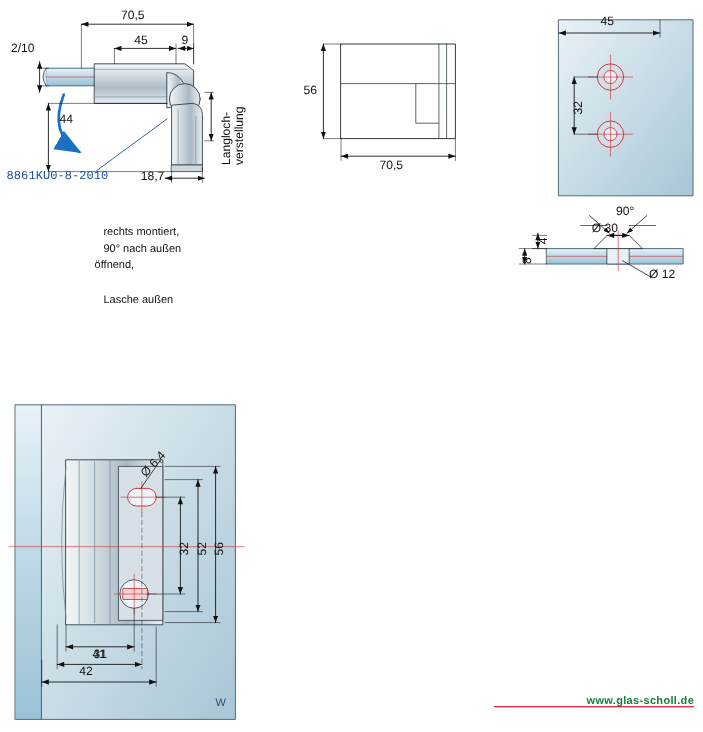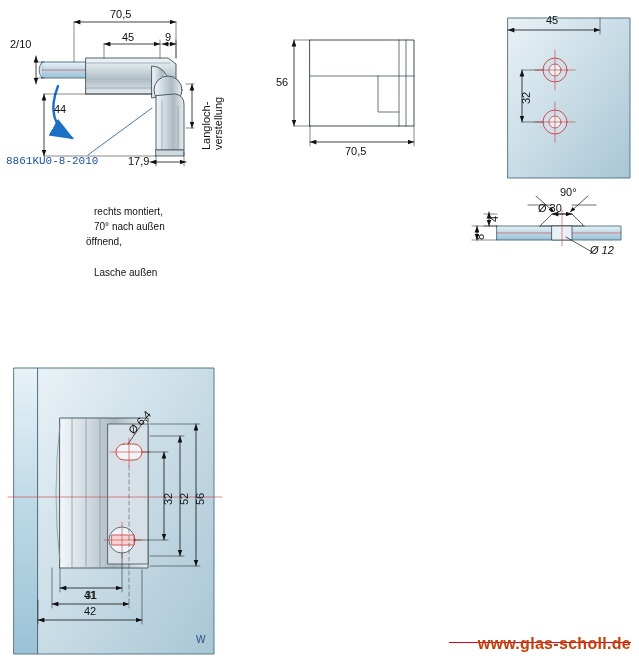--- a/index.html
+++ b/index.html
@@ -9,21 +9,21 @@
     font-family:"Liberation Sans", sans-serif;
     position:relative;
     overflow:hidden;
     color:#1a1a1a;
   }
   .cnv{position:absolute;left:0;top:0;width:639px;height:665px;}
   .lbl{position:absolute;font-size:11px;color:#111;white-space:nowrap;}
   .lbl.blue{color:#1b4f9c;font-family:Liberation Mono, monospace;}
   .lbl.rot{transform-origin:0 0;}
   .txtblock{position:absolute;font-size:10px;line-height:15px;color:#111;white-space:nowrap;margin-left:36px;}
-  .wm{position:absolute;right:8px;bottom:12px;font-size:16px;font-weight:bold;color:#c2410c;letter-spacing:.3px;}
+  .wm{position:absolute;right:8px;bottom:22px;font-size:10px;font-weight:bold;color:#15803d;letter-spacing:.3px;}
   .wline{position:absolute;right:8px;bottom:22px;width:182px;height:1px;background:#e2001a;}
   .wmark{position:absolute;font-size:10px;color:#2b4a80;}
 </style>
 </head>
 <body>
 
 <svg class="cnv" viewBox="0 0 639 665">
   <defs>
     <linearGradient id="glassGrad" x1="0" y1="0" x2="0" y2="1">
       <stop offset="0%" stop-color="#e8f2f7"></stop>
@@ -249,45 +249,45 @@
   </g>
 
   </g>
 </svg>
 
 <div class="lbl" style="left:110px;top:8px;">70,5</div>
 <div class="lbl" style="left:122px;top:31px;">45</div>
 <div class="lbl" style="left:165px;top:31px;">9</div>
 <div class="lbl" style="left:10px;top:38px;">2/10</div>
 <div class="lbl" style="left:22px;top:103px;margin-left:32px;">44</div>
-<div class="lbl" style="left:128px;top:155px;">17,9</div>
+<div class="lbl" style="left:128px;top:155px;">18,7</div>
 <div class="lbl blue" style="left:6px;top:155px;">8861KU0-8-2010</div>
 <div class="lbl rot" style="left:200px;top:150px;transform:rotate(-90deg);">Langloch-</div>
 <div class="lbl rot" style="left:212px;top:150px;transform:rotate(-90deg);">verstellung</div>
 
 <div class="txtblock" style="left:58px;top:204px;">rechts montiert,</div>
-<div class="txtblock" style="left:58px;top:219px;">70° nach außen</div>
+<div class="txtblock" style="left:58px;top:219px;">90° nach außen</div>
 <div class="txtblock" style="left:50px;top:234px;">öffnend,</div>
 <div class="txtblock" style="left:58px;top:265px;">Lasche außen</div>
 
 <div class="lbl" style="left:276px;top:76px;">56</div>
 <div class="lbl" style="left:345px;top:145px;">70,5</div>
 
 <div class="lbl" style="left:546px;top:14px;">45</div>
 <div class="lbl rot" style="left:520px;top:104px;transform:rotate(-90deg);">32</div>
 
 <div class="lbl" style="left:560px;top:186px;">90°</div>
 <div class="lbl" style="left:538px;top:202px;">Ø 30</div>
-<div class="lbl" style="left:590px;top:244px;font-style:italic;">Ø 12</div>
+<div class="lbl" style="left:590px;top:244px;">Ø 12</div>
 <div class="lbl rot" style="left:488px;top:222px;transform:rotate(-90deg);">4</div>
 <div class="lbl rot" style="left:474px;top:240px;transform:rotate(-90deg);">8</div>
 
 <div class="lbl rot" style="left:126px;top:428px;transform:rotate(-47deg);">Ø 6,4</div>
 <div class="lbl rot" style="left:162px;top:505px;transform:rotate(-90deg);">32</div>
 <div class="lbl rot" style="left:178px;top:505px;transform:rotate(-90deg);">52</div>
 <div class="lbl rot" style="left:194px;top:505px;transform:rotate(-90deg);">56</div>
 <div class="lbl" style="left:85px;top:589px;">31</div>
 <div class="lbl" style="left:84px;top:589px;">41</div>
-<div class="lbl" style="left:84px;top:605px;">42</div>
+<div class="lbl" style="left:72px;top:605px;">42</div>
 <div class="wmark" style="left:196px;top:634px;">W</div>
 
 <div class="wline"></div>
 <div class="wm">www.glas-scholl.de</div>
 
 </body></html>

